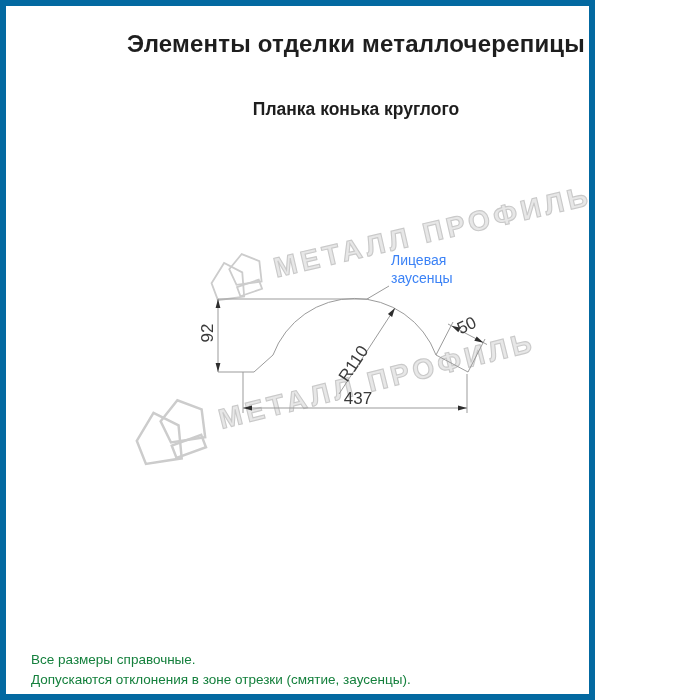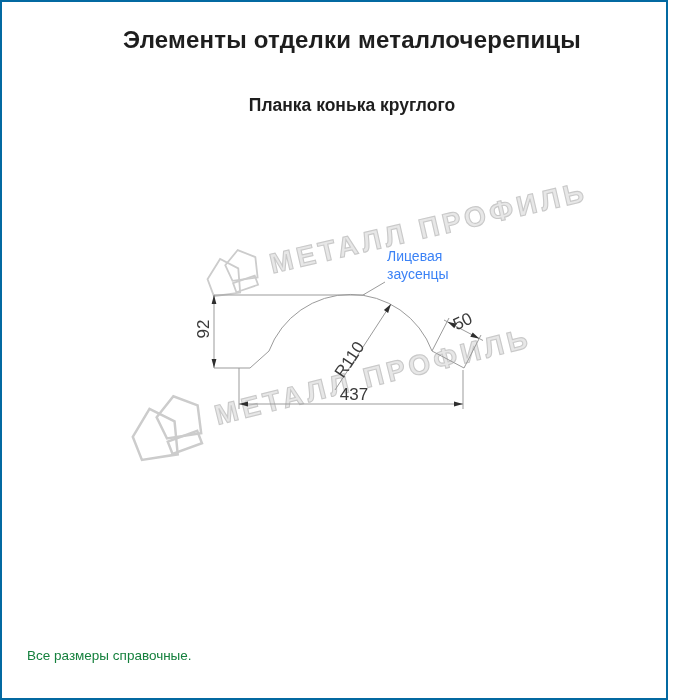--- a/index.html
+++ b/index.html
@@ -1,19 +1,19 @@
 <!DOCTYPE html>
 <html><head>
 <meta charset="utf-8">
 <style>
   html,body{margin:0;padding:0;background:#fff;}
   .page{
-    position:relative;width:668px;height:700px;background:#ffffff;
+    position:relative;width:595px;height:700px;background:#ffffff;
     font-family:"Liberation Sans", sans-serif;overflow:hidden;
-    border:2px solid #0369a1;box-sizing:border-box;
+    border:6px solid #0369a1;box-sizing:border-box;
   }
   .title{
     position:absolute;left:0;top:24px;width:700px;text-align:center;
     font-size:24px;font-weight:bold;color:#1e1e1e;letter-spacing:.2px;
   }
   .subtitle{
     position:absolute;left:0;top:93px;width:700px;text-align:center;
     font-size:17.5px;font-weight:bold;color:#1e1e1e;line-height:21px;
   }
   .footer{
@@ -110,15 +110,16 @@
   <span class="dim-label" style="left:461px;top:320px;--r:-25deg">50</span>
   <span class="dim-label" style="left:348px;top:358px;--r:-56deg">R110</span>
 
   <div class="leader-label">
     <div>Лицевая</div>
     <div>заусенцы</div>
   </div>
 
   <div class="footer">
     <div>Все размеры справочные.</div>
+    <div>Допускаются отклонения в зоне отрезки (смятие, заусенцы).</div>
   </div>
 
 </div>
 
 </body></html>

